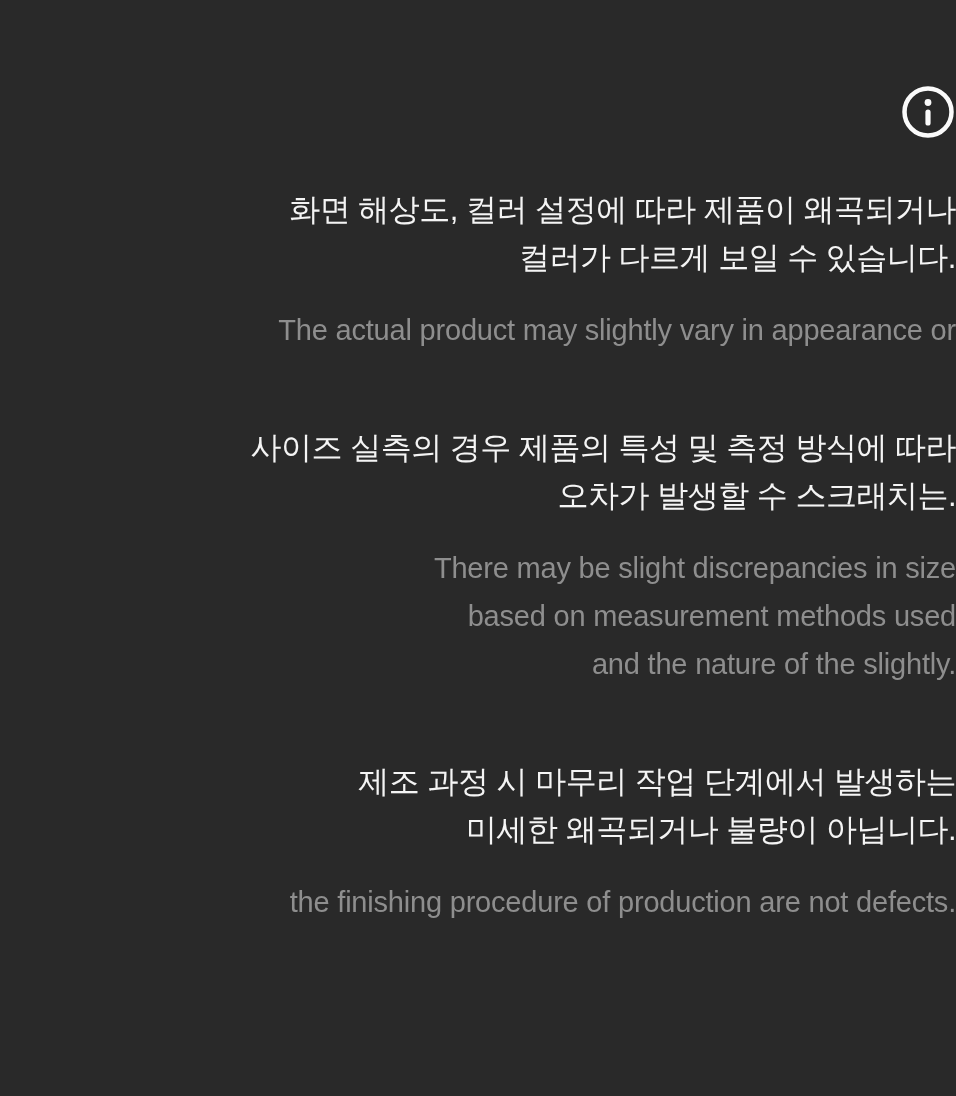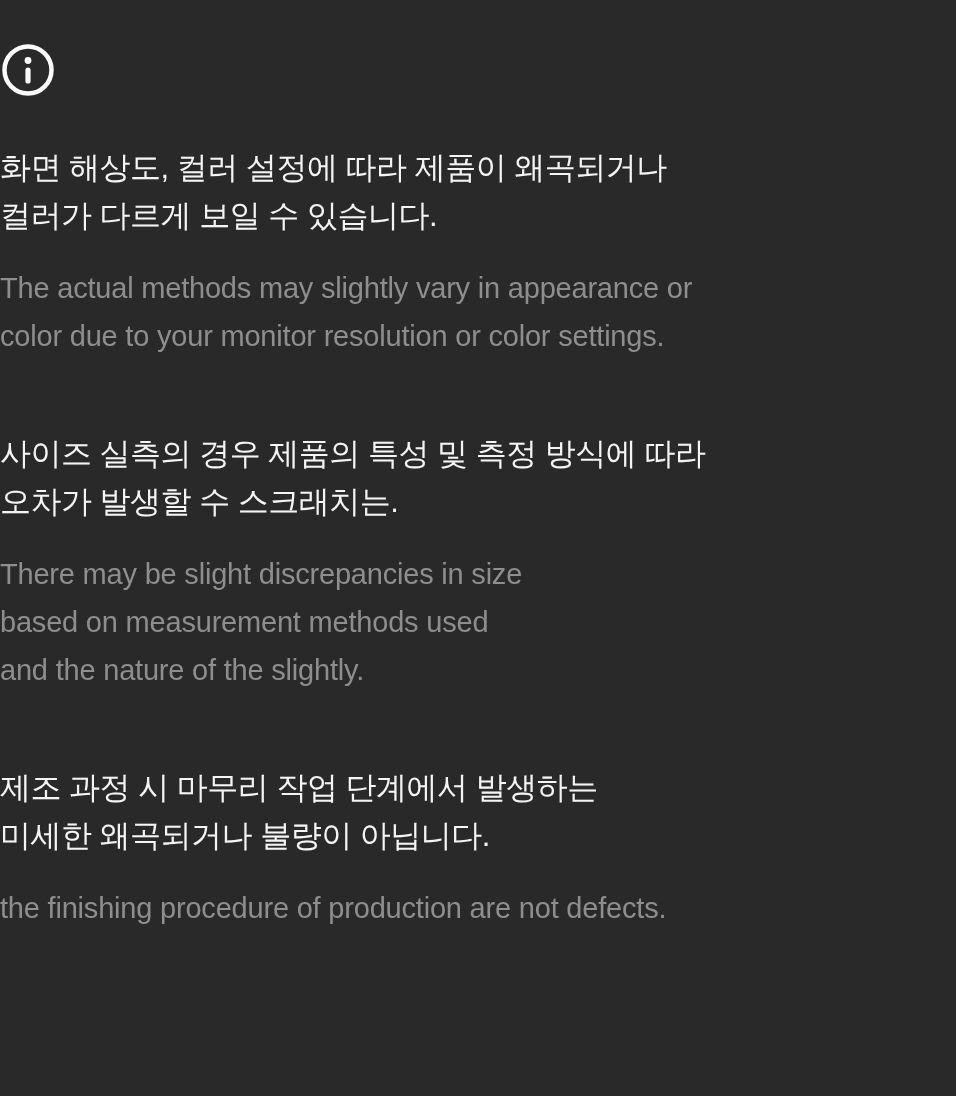--- a/index.html
+++ b/index.html
@@ -10,22 +10,22 @@
   body {
     width: 956px;
     height: 1096px;
     overflow: hidden;
     font-family: "Liberation Sans", "DejaVu Sans", sans-serif;
   }
   .page {
     box-sizing: border-box;
     width: 956px;
     height: 1096px;
-    padding-top: 42px;
-    text-align: left;
+    padding-top: 84px;
+    text-align: right;
   }
   .icon-wrap {
     height: 56px;
     margin-bottom: 46px;
     color: #fafafa;
     line-height: 0;
   }
   .section { margin-bottom: 70px; }
   .section:last-child { margin-bottom: 8px; }
   .ko-block { margin-bottom: 24px; }
@@ -58,22 +58,21 @@
       <rect x="25.4" y="25.5" width="5.2" height="16" rx="2.6" fill="currentColor"></rect>
     </svg>
   </div>
 
   <section class="section">
     <div class="ko-block">
       <div class="line">화면 해상도, 컬러 설정에 따라 제품이 왜곡되거나</div>
       <div class="line">컬러가 다르게 보일 수 있습니다.</div>
     </div>
     <div class="en-block">
-      <div class="line">The actual methods may slightly vary in appearance or</div>
-      <div class="line">color due to your monitor resolution or color settings.</div>
+      <div class="line">The actual product may slightly vary in appearance or</div>
     </div>
   </section>
 
   <section class="section">
     <div class="ko-block">
       <div class="line">사이즈 실측의 경우 제품의 특성 및 측정 방식에 따라</div>
       <div class="line">오차가 발생할 수 스크래치는.</div>
     </div>
     <div class="en-block">
       <div class="line">There may be slight discrepancies in size</div>

